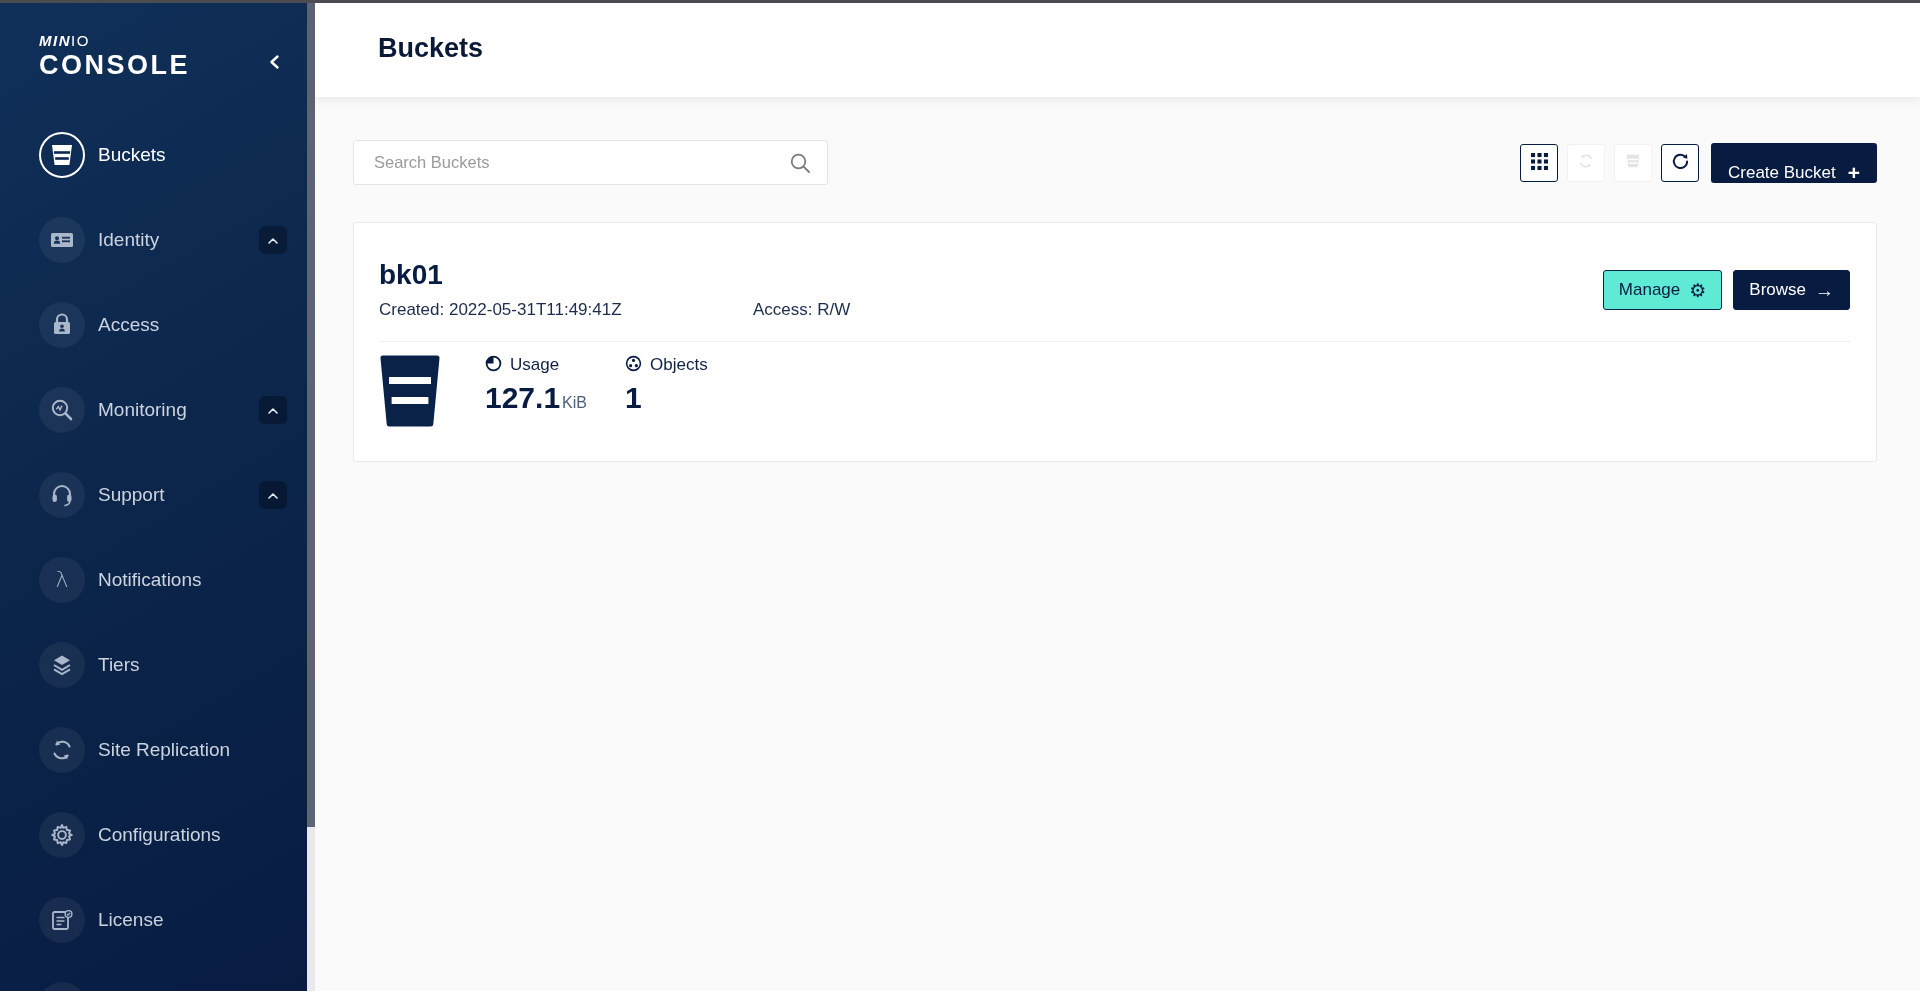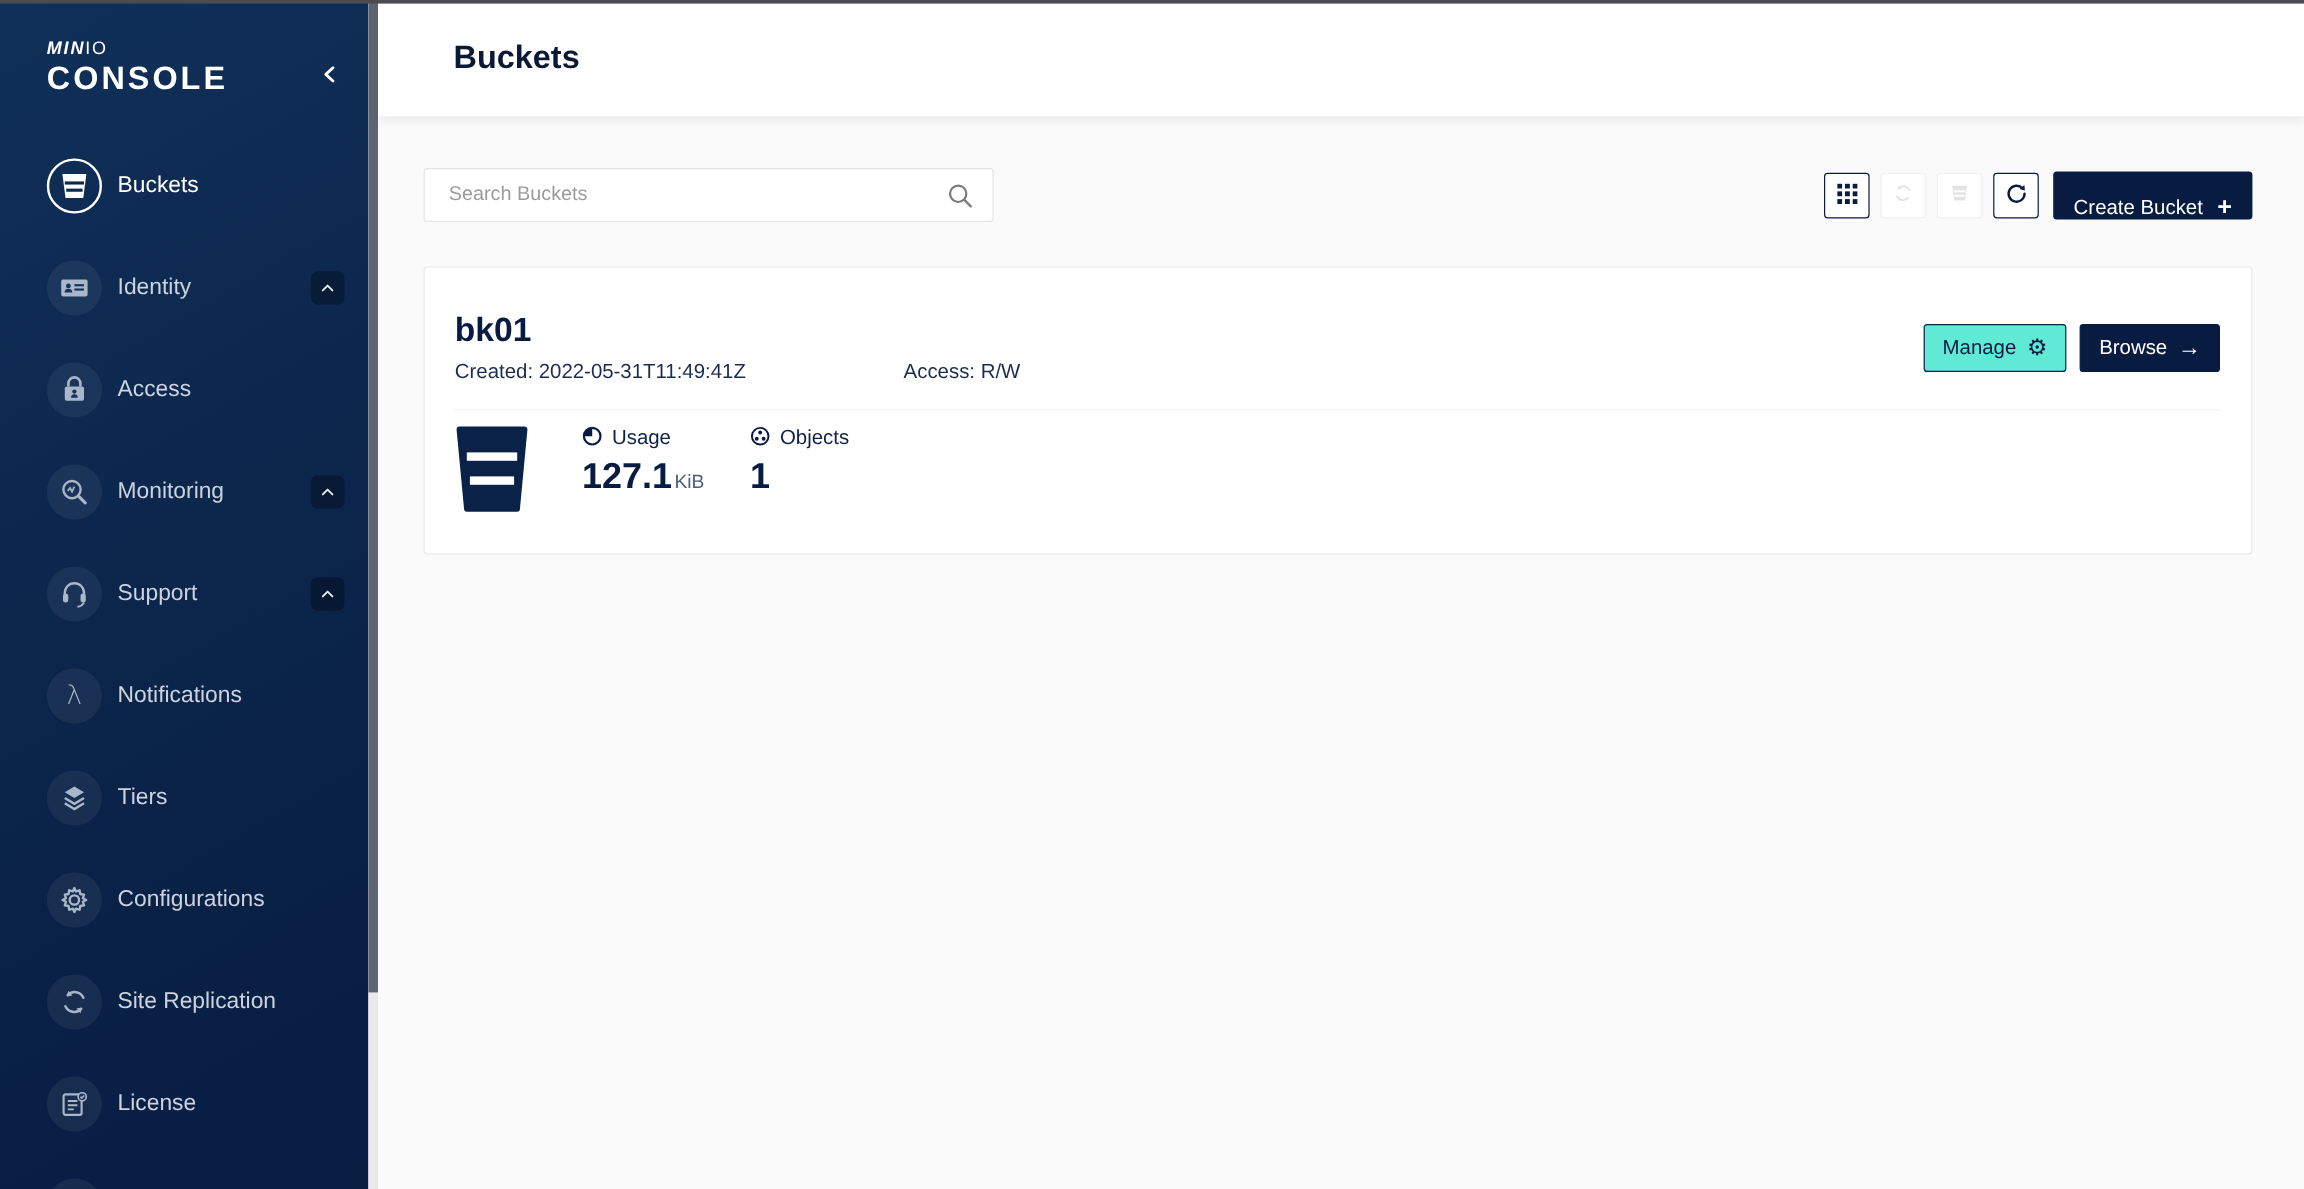--- a/index.html
+++ b/index.html
@@ -194,38 +194,38 @@
               <path d="M13 3.5 L21 8.3 13 13.1 5 8.3 Z" fill="currentColor"></path>
               <path d="M5 13 L13 17.8 21 13" fill="none" stroke="currentColor" stroke-width="2"></path>
               <path d="M5 17.4 L13 22.2 21 17.4" fill="none" stroke="currentColor" stroke-width="2"></path>
             </svg>
           </span>
     <span class="item-label">Tiers</span>
 
   </div>
         <div class="menu-item">
     <span class="item-icon-slot">
-            <svg width="26" height="26" viewBox="0 0 24 24">
-              <circle cx="12" cy="12" r="3.6" fill="none" stroke="currentColor" stroke-width="1.8"></circle>
-              <path fill="none" stroke="currentColor" stroke-width="1.8" stroke-linejoin="round" d="M12 2.8 l1.2 2.6 2.8 -0.9 0.5 2.9 2.9 0.5 -0.9 2.8 2.6 1.3 -2.6 1.3 0.9 2.8 -2.9 0.5 -0.5 2.9 -2.8 -0.9 -1.2 2.6 -1.2 -2.6 -2.8 0.9 -0.5 -2.9 -2.9 -0.5 0.9 -2.8 -2.6 -1.3 2.6 -1.3 -0.9 -2.8 2.9 -0.5 0.5 -2.9 2.8 0.9 Z"></path>
-            </svg>
-          </span>
-    <span class="item-label">Configurations</span>
-
-  </div>
-        <div class="menu-item">
-    <span class="item-icon-slot">
             <svg width="26" height="26" viewBox="0 0 26 26">
               <path d="M20.5 9.5 a8 8 0 0 0 -13.2 -2.2" fill="none" stroke="currentColor" stroke-width="2" stroke-linecap="round"></path>
               <path d="M7.8 3.6 L7 8.4 l4.3 -0.8 Z" fill="currentColor"></path>
               <path d="M5.5 16.5 a8 8 0 0 0 13.2 2.2" fill="none" stroke="currentColor" stroke-width="2" stroke-linecap="round"></path>
               <path d="M18.2 22.4 L19 17.6 l-4.3 0.8 Z" fill="currentColor"></path>
             </svg>
           </span>
     <span class="item-label">Site Replication</span>
+
+  </div>
+        <div class="menu-item">
+    <span class="item-icon-slot">
+            <svg width="26" height="26" viewBox="0 0 24 24">
+              <circle cx="12" cy="12" r="3.6" fill="none" stroke="currentColor" stroke-width="1.8"></circle>
+              <path fill="none" stroke="currentColor" stroke-width="1.8" stroke-linejoin="round" d="M12 2.8 l1.2 2.6 2.8 -0.9 0.5 2.9 2.9 0.5 -0.9 2.8 2.6 1.3 -2.6 1.3 0.9 2.8 -2.9 0.5 -0.5 2.9 -2.8 -0.9 -1.2 2.6 -1.2 -2.6 -2.8 0.9 -0.5 -2.9 -2.9 -0.5 0.9 -2.8 -2.6 -1.3 2.6 -1.3 -0.9 -2.8 2.9 -0.5 0.5 -2.9 2.8 0.9 Z"></path>
+            </svg>
+          </span>
+    <span class="item-label">Configurations</span>
 
   </div>
         <div class="menu-item">
     <span class="item-icon-slot">
             <svg width="26" height="26" viewBox="0 0 26 26">
               <rect x="4" y="5" width="15" height="17" rx="1.5" fill="none" stroke="currentColor" stroke-width="1.8"></rect>
               <path d="M7.5 10.5 h8 M7.5 14 h8 M7.5 17.5 h5" stroke="currentColor" stroke-width="1.6"></path>
               <circle cx="19.5" cy="7" r="3.4" fill="#16335c" stroke="currentColor" stroke-width="1.4"></circle>
               <path d="M18 7 l1.1 1.1 2 -2.2" fill="none" stroke="currentColor" stroke-width="1.3"></path>
             </svg>

